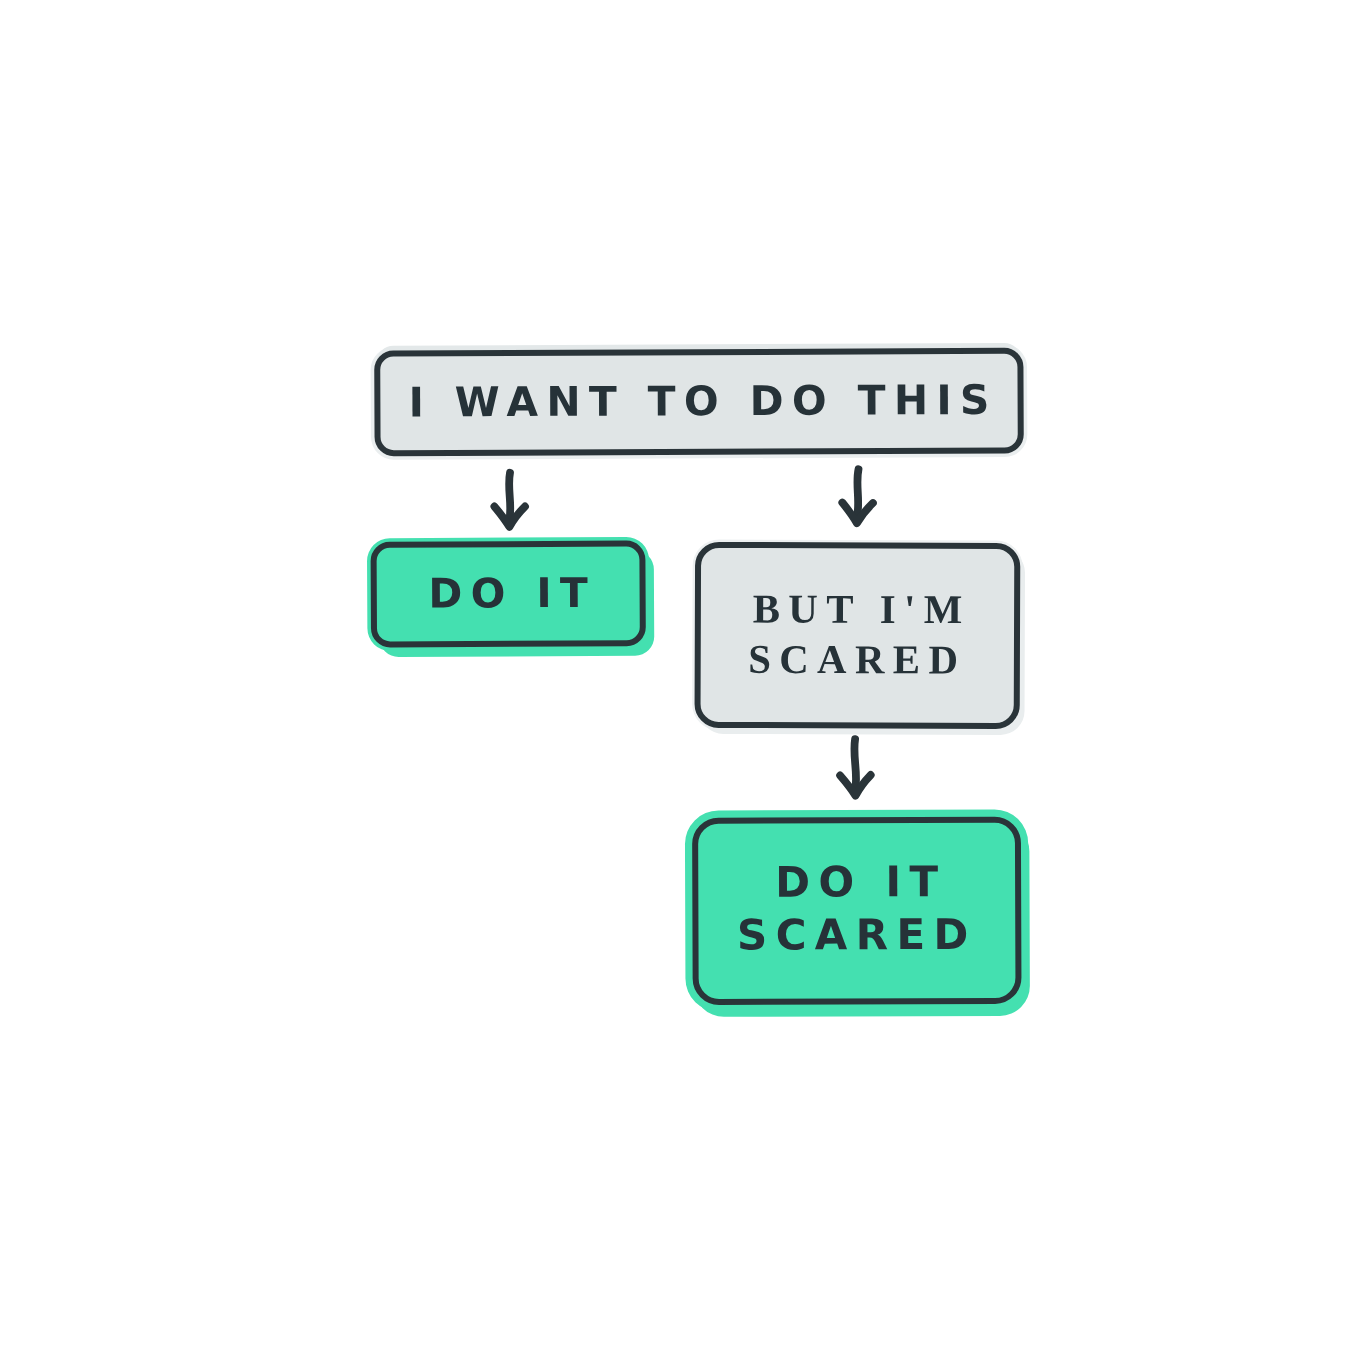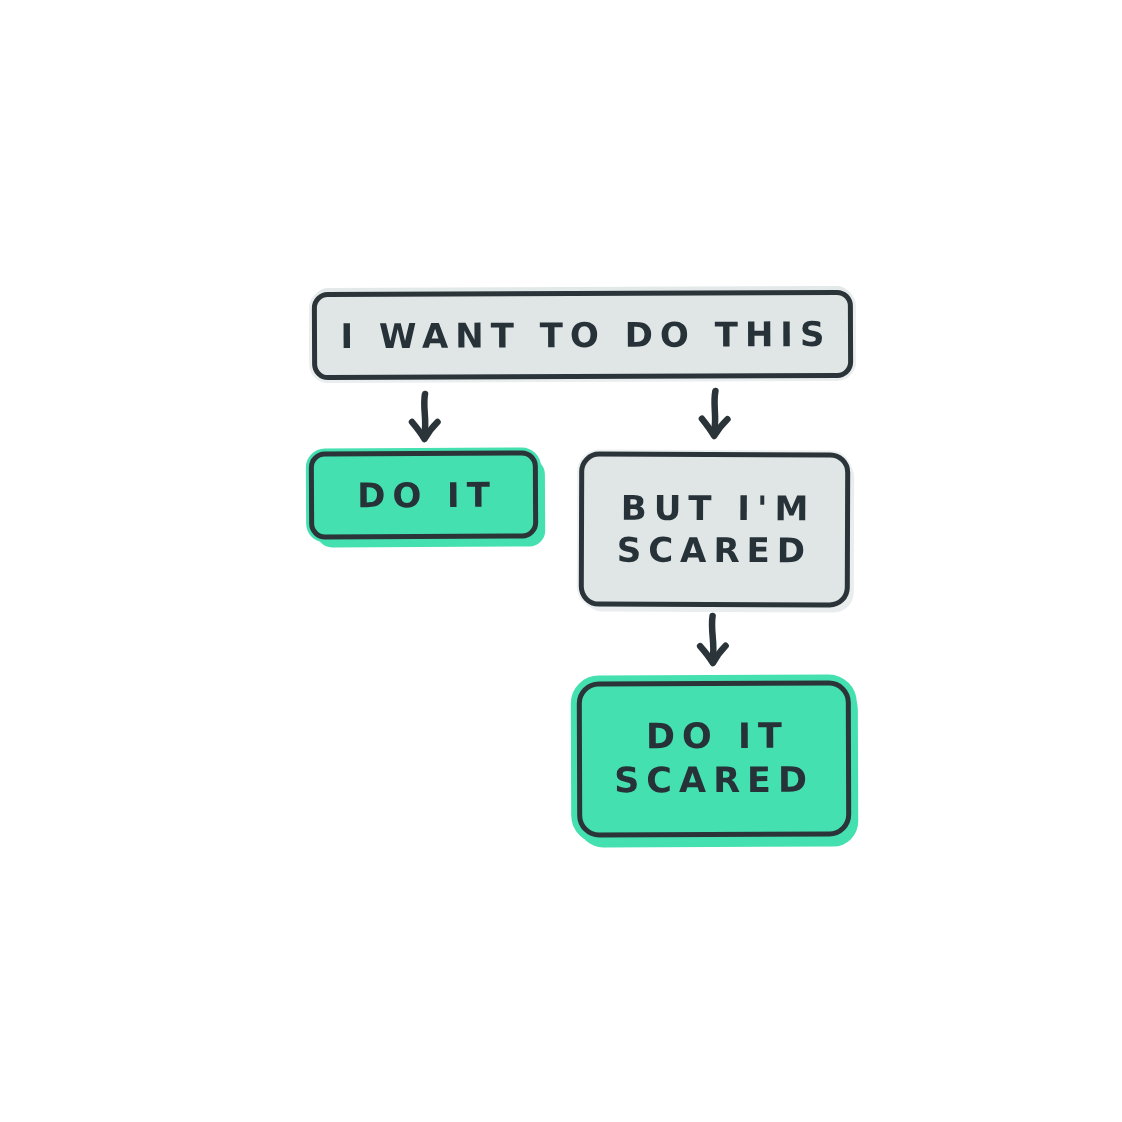--- a/index.html
+++ b/index.html
@@ -56,21 +56,21 @@
     box-shadow: 7px 8px 0 0 #44E0B0, 0 0 0 3px #44E0B0;
   }
   .node-do-it .label { font-size: 34px; }
 
   .node-scared {
     left: 559px; top: 452px; width: 271px; height: 155px;
     border-radius: 20px;
     transform: rotate(0.2deg);
     box-shadow: 4px 5px 0 0 #E9EDEE, 0 0 0 2px #EDF0F1;
   }
-  .node-scared .label { font-size: 34px; line-height: 1.22; }
+  .node-scared .label { font-size: 34px; line-height: 1.22; font-family: Liberation Serif, serif; }
 
   .node-do-it-scared {
     left: 557px; top: 681px; width: 274px; height: 156px;
     border-radius: 22px;
     transform: rotate(-0.2deg);
     box-shadow: 0 0 0 6px #44E0B0, 4px 7px 0 3px #44E0B0;
   }
   .node-do-it-scared .label { font-size: 35px; line-height: 1.25; }
 
   .arrow {

